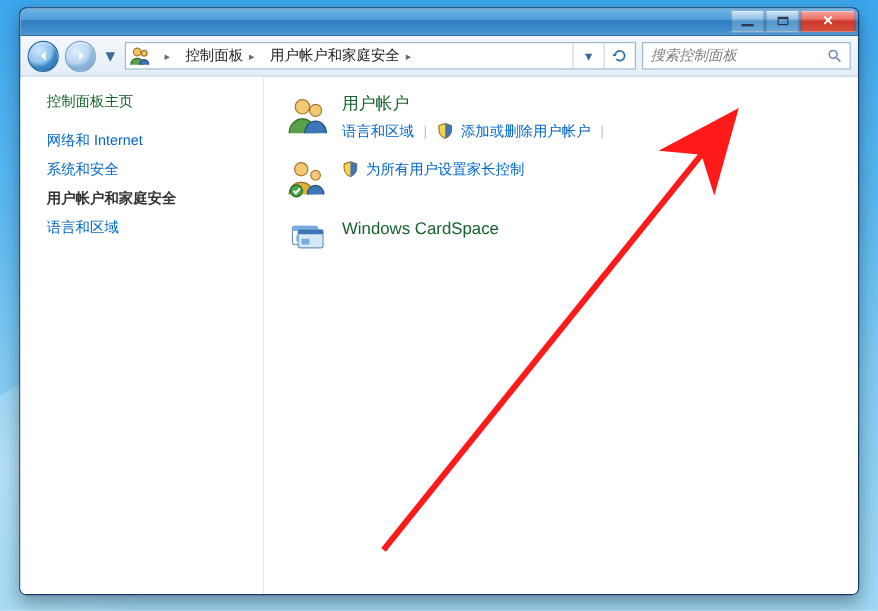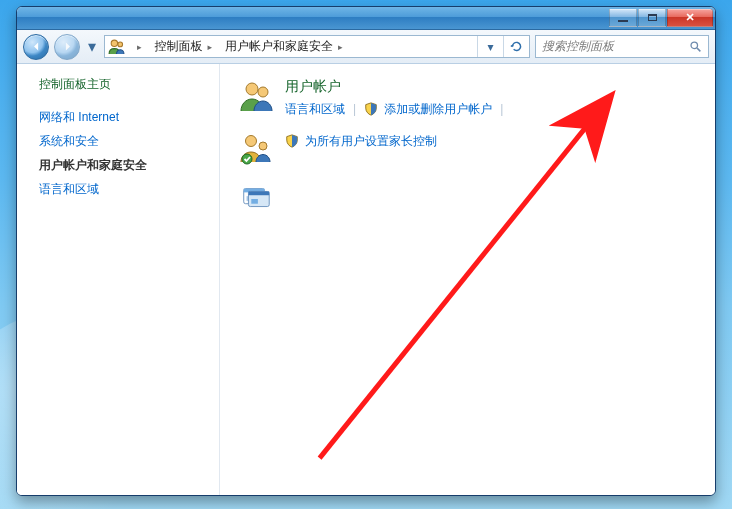--- a/index.html
+++ b/index.html
@@ -240,20 +240,21 @@
           <svg width="34" height="34" viewBox="0 0 36 36">
               <rect x="5" y="7" width="22" height="16" rx="2" fill="#fff" stroke="#6b93be"></rect>
               <rect x="5" y="7" width="22" height="4" fill="#74aee3"></rect>
               <rect x="8" y="15" width="7" height="5" fill="#a7c8e8"></rect>
               <rect x="10" y="10" width="22" height="16" rx="2" fill="#d6e7f6" stroke="#6b93be"></rect>
               <rect x="10" y="10" width="22" height="4" fill="#3d77b8"></rect>
               <rect x="13" y="18" width="7" height="5" fill="#74aee3"></rect>
             </svg>
         </div>
         <div class="secbody">
+          <div class="sectitle">Windows CardSpace</div>
         </div>
       </div>
 
 
       <svg class="arrow-overlay" viewBox="0 0 497 433" preserveAspectRatio="none">
         <defs>
           <marker id="ah" markerWidth="14" markerHeight="12" refX="12" refY="6" orient="auto">
             <path d="M0 0 L14 6 L0 12 L4 6 z" fill="#ff1a1a"></path>
           </marker>
         </defs>

